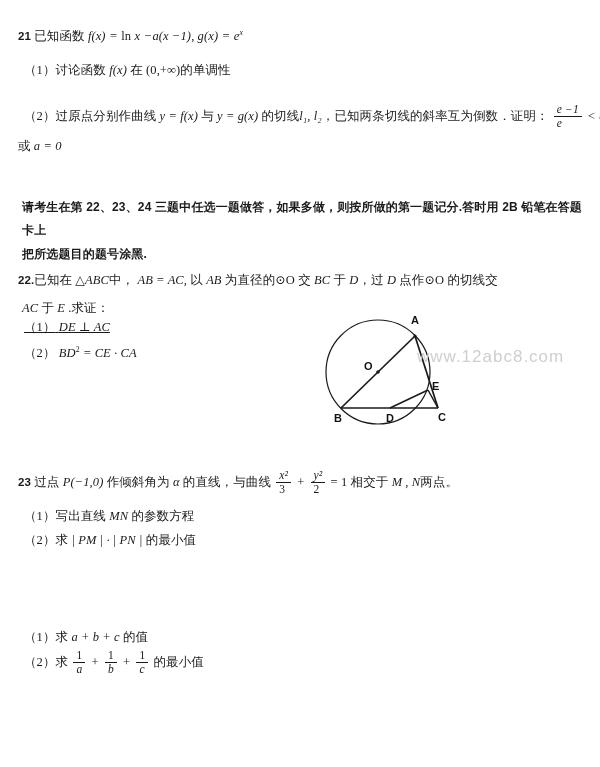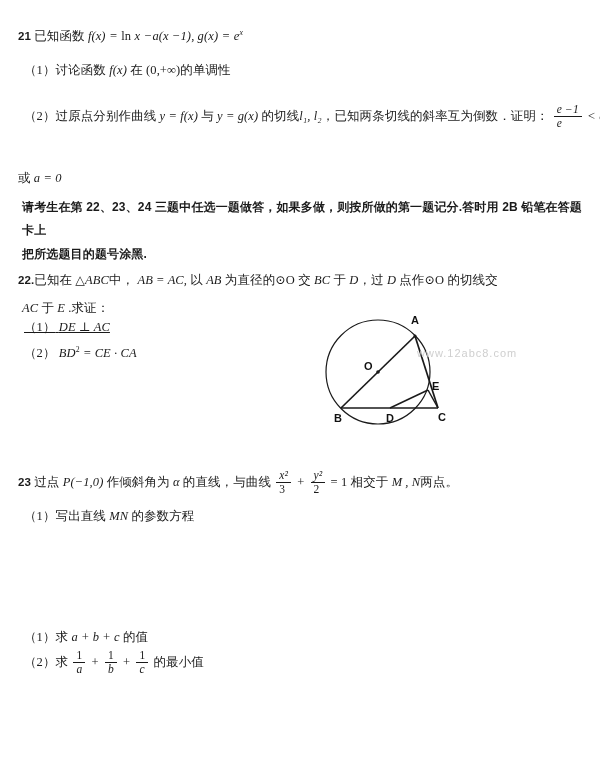--- a/index.html
+++ b/index.html
@@ -96,21 +96,21 @@
     font-family: "Liberation Sans", "DejaVu Sans", sans-serif;
     font-weight: 700;
     font-size: 11px;
     color: #111;
   }
   .watermark {
     position: absolute;
     left: 417px;
     top: 347px;
     font-family: "Liberation Sans", "DejaVu Sans", sans-serif;
-    font-size: 11px;
+    font-size: 17px;
     color: #cfcfcf;
     letter-spacing: 1px;
     pointer-events: none;
     user-select: none;
   }
 </style>
 </head>
 <body>
 
 <div class="page">
@@ -144,21 +144,21 @@
     <span class="frac">
       <span class="num mi">e −1</span>
       <span class="den mi">e</span>
     </span>
     <span class="op">&lt;</span>
     <span class="mi">a</span>
     
     
   </div>
 
-  <div class="line" style="left:18px; top:138px;margin-top:32px;">
+  <div class="line" style="left:18px; top:138px;">
     <span class="cn">或</span>
     <span class="mi">a = 0</span>
   </div>
 
   <div class="instruction">
     <div>请考生在第 22、23、24 三题中任选一题做答，如果多做，则按所做的第一题记分.答时用 2B 铅笔在答题卡上</div>
     <div>把所选题目的题号涂黑.</div>
   </div>
 
   <div class="line" style="left:18px; top:272px;">
@@ -244,20 +244,25 @@
     <span class="cn">相交于</span>
     <span class="mi">M , N</span><span class="cn">两点。</span>
   </div>
 
   <div class="line" style="left:24px; top:508px;">
     <span class="cn">（1）</span><span class="cn">写出直线</span>
     <span class="mi">MN</span>
     <span class="cn">的参数方程</span>
   </div>
 
+  <div class="line" style="left:24px; top:532px;">
+    <span class="cn">（2）</span><span class="cn">求</span>
+    <span class="mi">| PM | · | PN |</span>
+    <span class="cn">的最小值</span>
+  </div>
 
 
   <div class="line" style="left:24px; top:629px;">
     <span class="cn">（1）</span><span class="cn">求</span>
     <span class="mi">a + b + c</span>
     <span class="cn">的值</span>
   </div>
 
   <div class="line" style="left:24px; top:650px;">
     <span class="cn">（2）</span><span class="cn">求</span>

